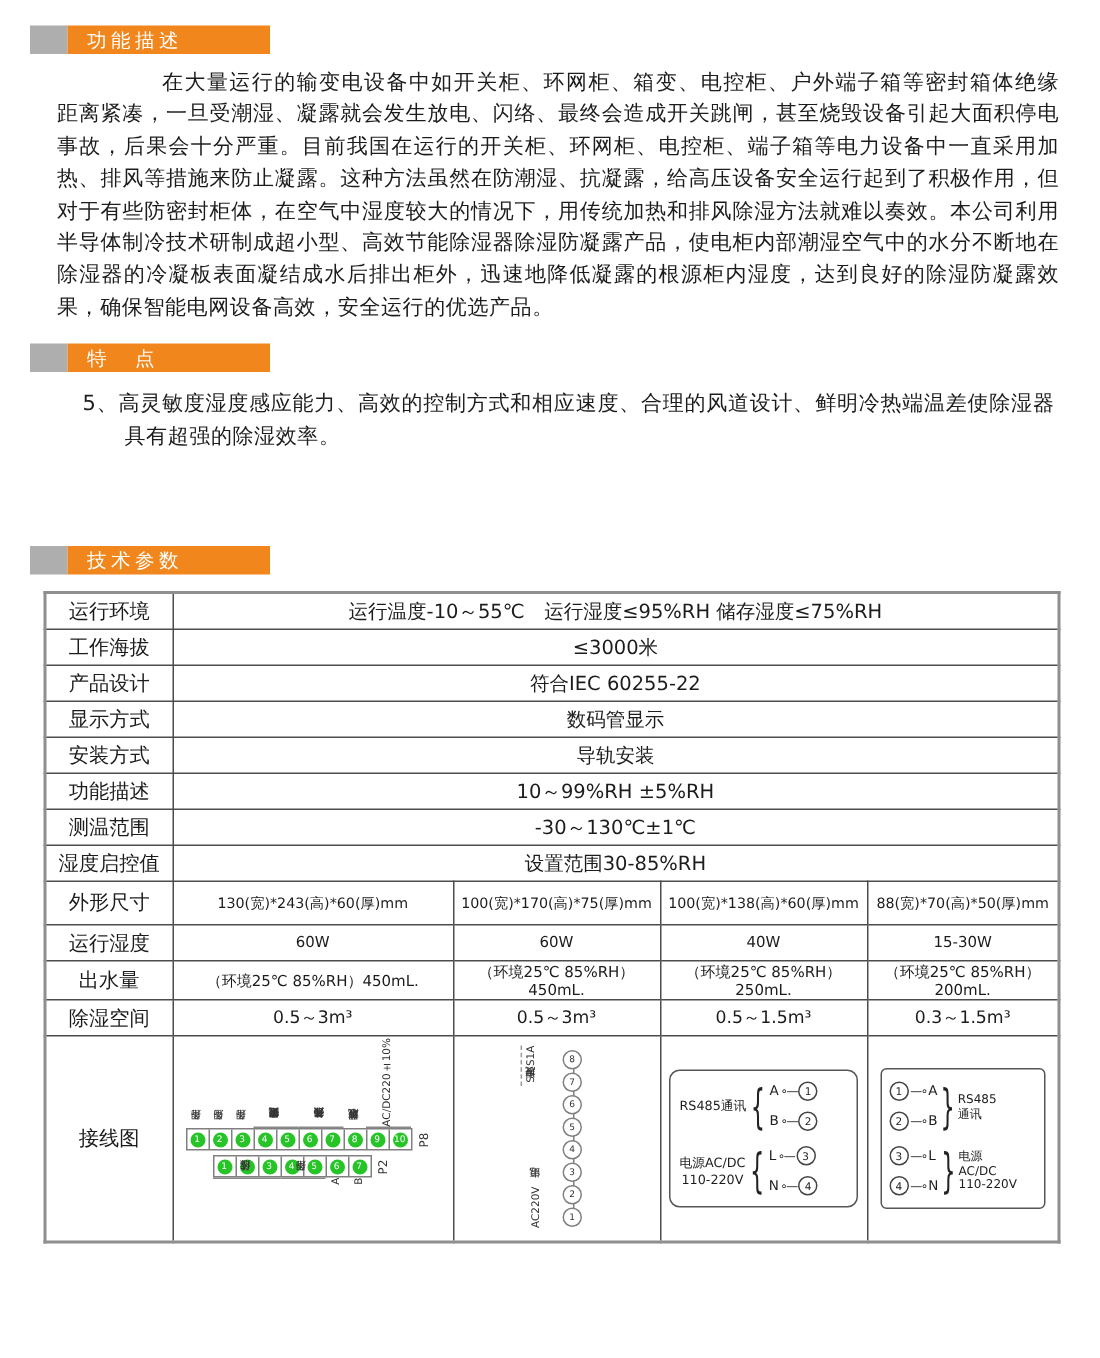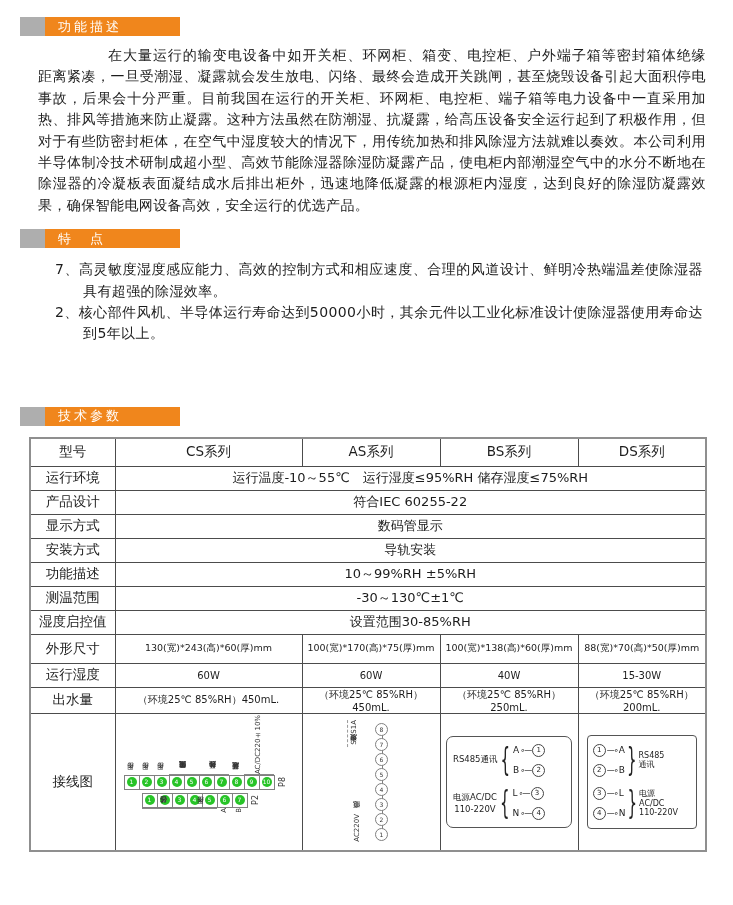--- a/index.html
+++ b/index.html
@@ -94,48 +94,44 @@
   <div class="gray-block"></div>
   <div class="orange-bar">功能描述</div>
 </div>
 <div class="para">在大量运行的输变电设备中如开关柜、环网柜、箱变、电控柜、户外端子箱等密封箱体绝缘　距离紧凑，一旦受潮湿、凝露就会发生放电、闪络、最终会造成开关跳闸，甚至烧毁设备引起大面积停电事故，后果会十分严重。目前我国在运行的开关柜、环网柜、电控柜、端子箱等电力设备中一直采用加热、排风等措施来防止凝露。这种方法虽然在防潮湿、抗凝露，给高压设备安全运行起到了积极作用，但对于有些防密封柜体，在空气中湿度较大的情况下，用传统加热和排风除湿方法就难以奏效。本公司利用半导体制冷技术研制成超小型、高效节能除湿器除湿防凝露产品，使电柜内部潮湿空气中的水分不断地在除湿器的冷凝板表面凝结成水后排出柜外，迅速地降低凝露的根源柜内湿度，达到良好的除湿防凝露效果，确保智能电网设备高效，安全运行的优选产品。</div>
 
 <div class="banner" style="margin-top:13px">
   <div class="gray-block"></div>
   <div class="orange-bar">特　点</div>
 </div>
 <div class="features">
-  <div class="feature-item">7、高灵敏度湿度感应能力、高效的控制方式和相应速度、合理的风道设计、鲜明冷热端温差使除湿器具有超强的除湿效率。</div>
-  <div class="feature-item">2、核心部件风机、半导体运行寿命达到50000小时，其余元件以工业化标准设计使除湿器使用寿命达到5年以上。</div>
+  <div class="feature-item">5、高灵敏度湿度感应能力、高效的控制方式和相应速度、合理的风道设计、鲜明冷热端温差使除湿器具有超强的除湿效率。</div>
 </div>
 
 <div class="banner" style="margin-top:62px">
   <div class="gray-block"></div>
   <div class="orange-bar">技术参数</div>
 </div>
 
 <table class="spec">
   <colgroup>
       <col style="width:85px">
       <col style="width:187px">
       <col style="width:138px">
       <col style="width:138px">
       <col style="width:128px">
     </colgroup>
   <tbody>
-      <tr>
-    <th>型号</th>
-    <th>CS系列</th>
-    <th>AS系列</th>
-    <th>BS系列</th>
-    <th>DS系列</th>
-  </tr>
   <tr>
         <td class="lbl">运行环境</td>
         <td class="val" colspan="4">运行温度-10～55℃　运行湿度≤95%RH 储存湿度≤75%RH</td>
+      </tr>
+  <tr>
+        <td class="lbl">工作海拔</td>
+        <td class="val" colspan="4">≤3000米</td>
       </tr>
   <tr>
         <td class="lbl">产品设计</td>
         <td class="val" colspan="4">符合IEC 60255-22</td>
       </tr>
   <tr>
         <td class="lbl">显示方式</td>
         <td class="val" colspan="4">数码管显示</td>
       </tr>
   <tr>
@@ -167,20 +163,27 @@
     <td class="val">60W</td>
     <td class="val">40W</td>
     <td class="val">15-30W</td>
   </tr>
   <tr class="sm2">
     <td class="lbl">出水量</td>
     <td class="val">（环境25℃ 85%RH）450mL.</td>
     <td class="val">（环境25℃ 85%RH）450mL.</td>
     <td class="val">（环境25℃ 85%RH）250mL.</td>
     <td class="val">（环境25℃ 85%RH）200mL.</td>
+  </tr>
+  <tr class="sm3">
+    <td class="lbl">除湿空间</td>
+    <td class="val">0.5～3m³</td>
+    <td class="val">0.5～3m³</td>
+    <td class="val">0.5～1.5m³</td>
+    <td class="val">0.3～1.5m³</td>
   </tr>
 
   <tr class="wiring">
     <td class="lbl" style="text-align:center;padding-left:2px">接线图</td>
 
     <td>
       <div class="cs-diag">
         <div class="cs-labels">
               <div class="wgroup" style="width: 15px;">
                 <span class="vtext">备用</span>

